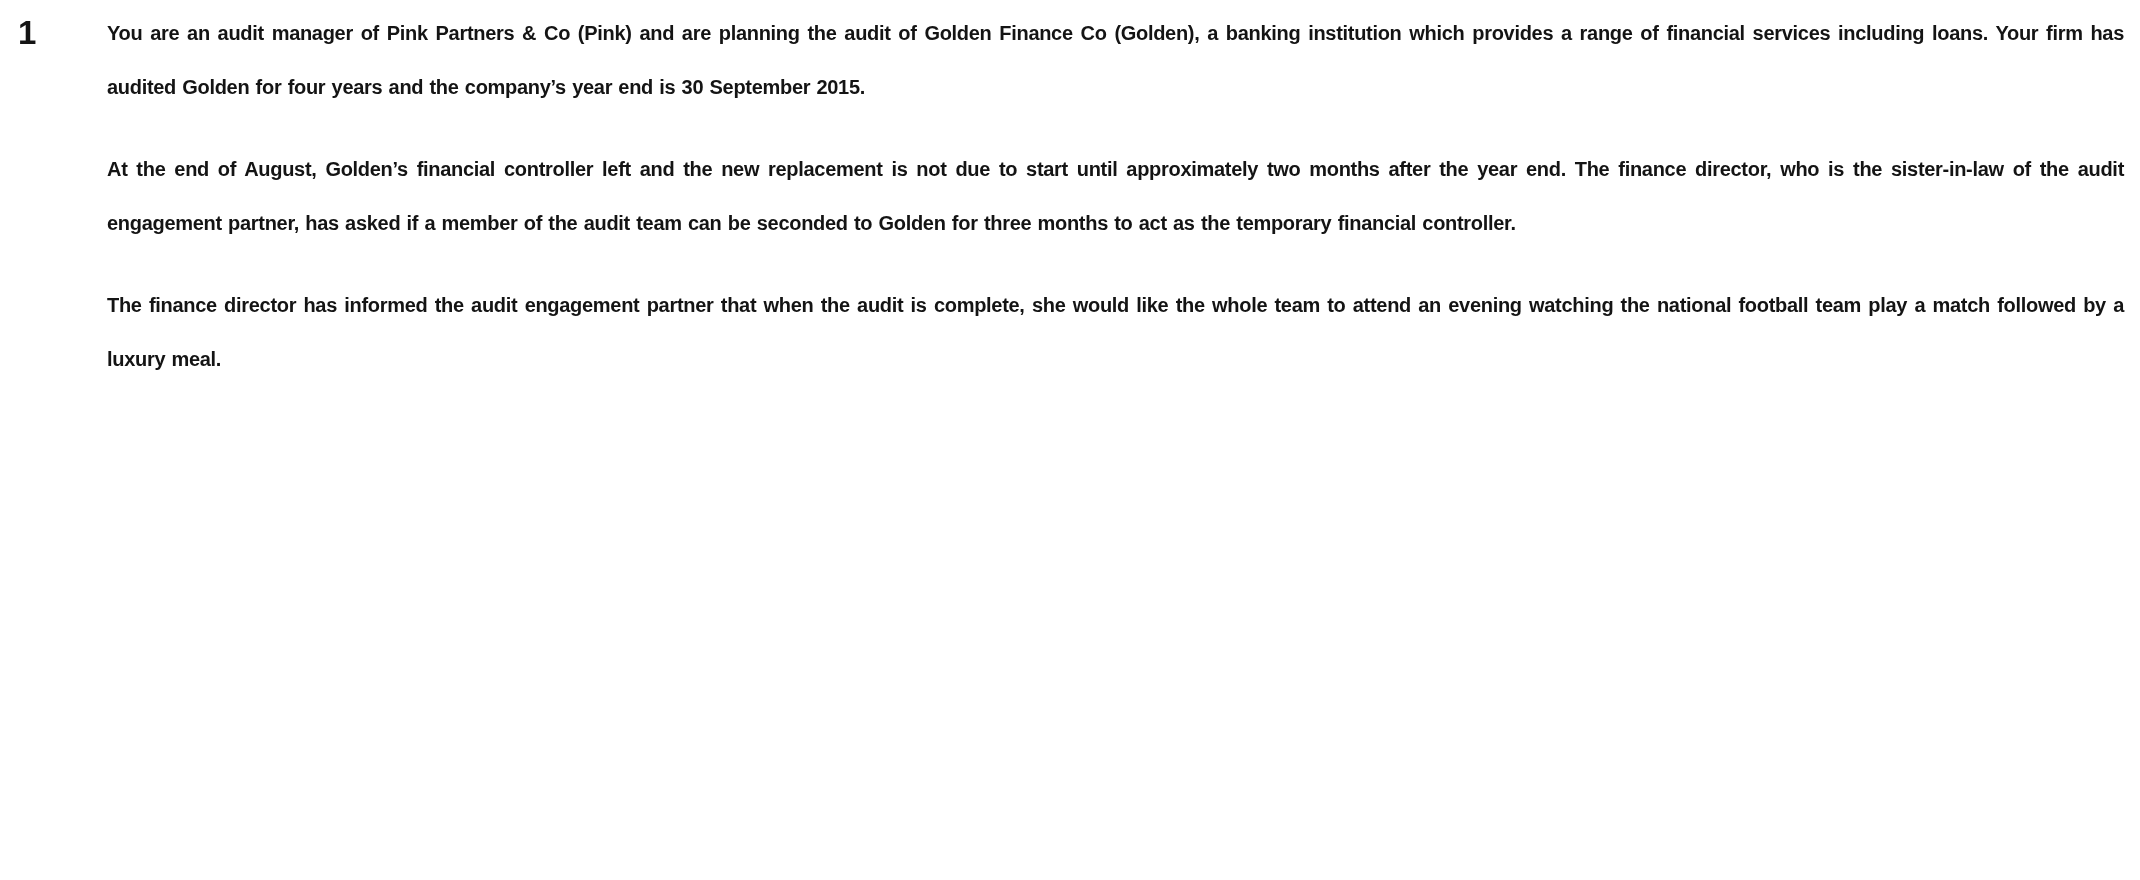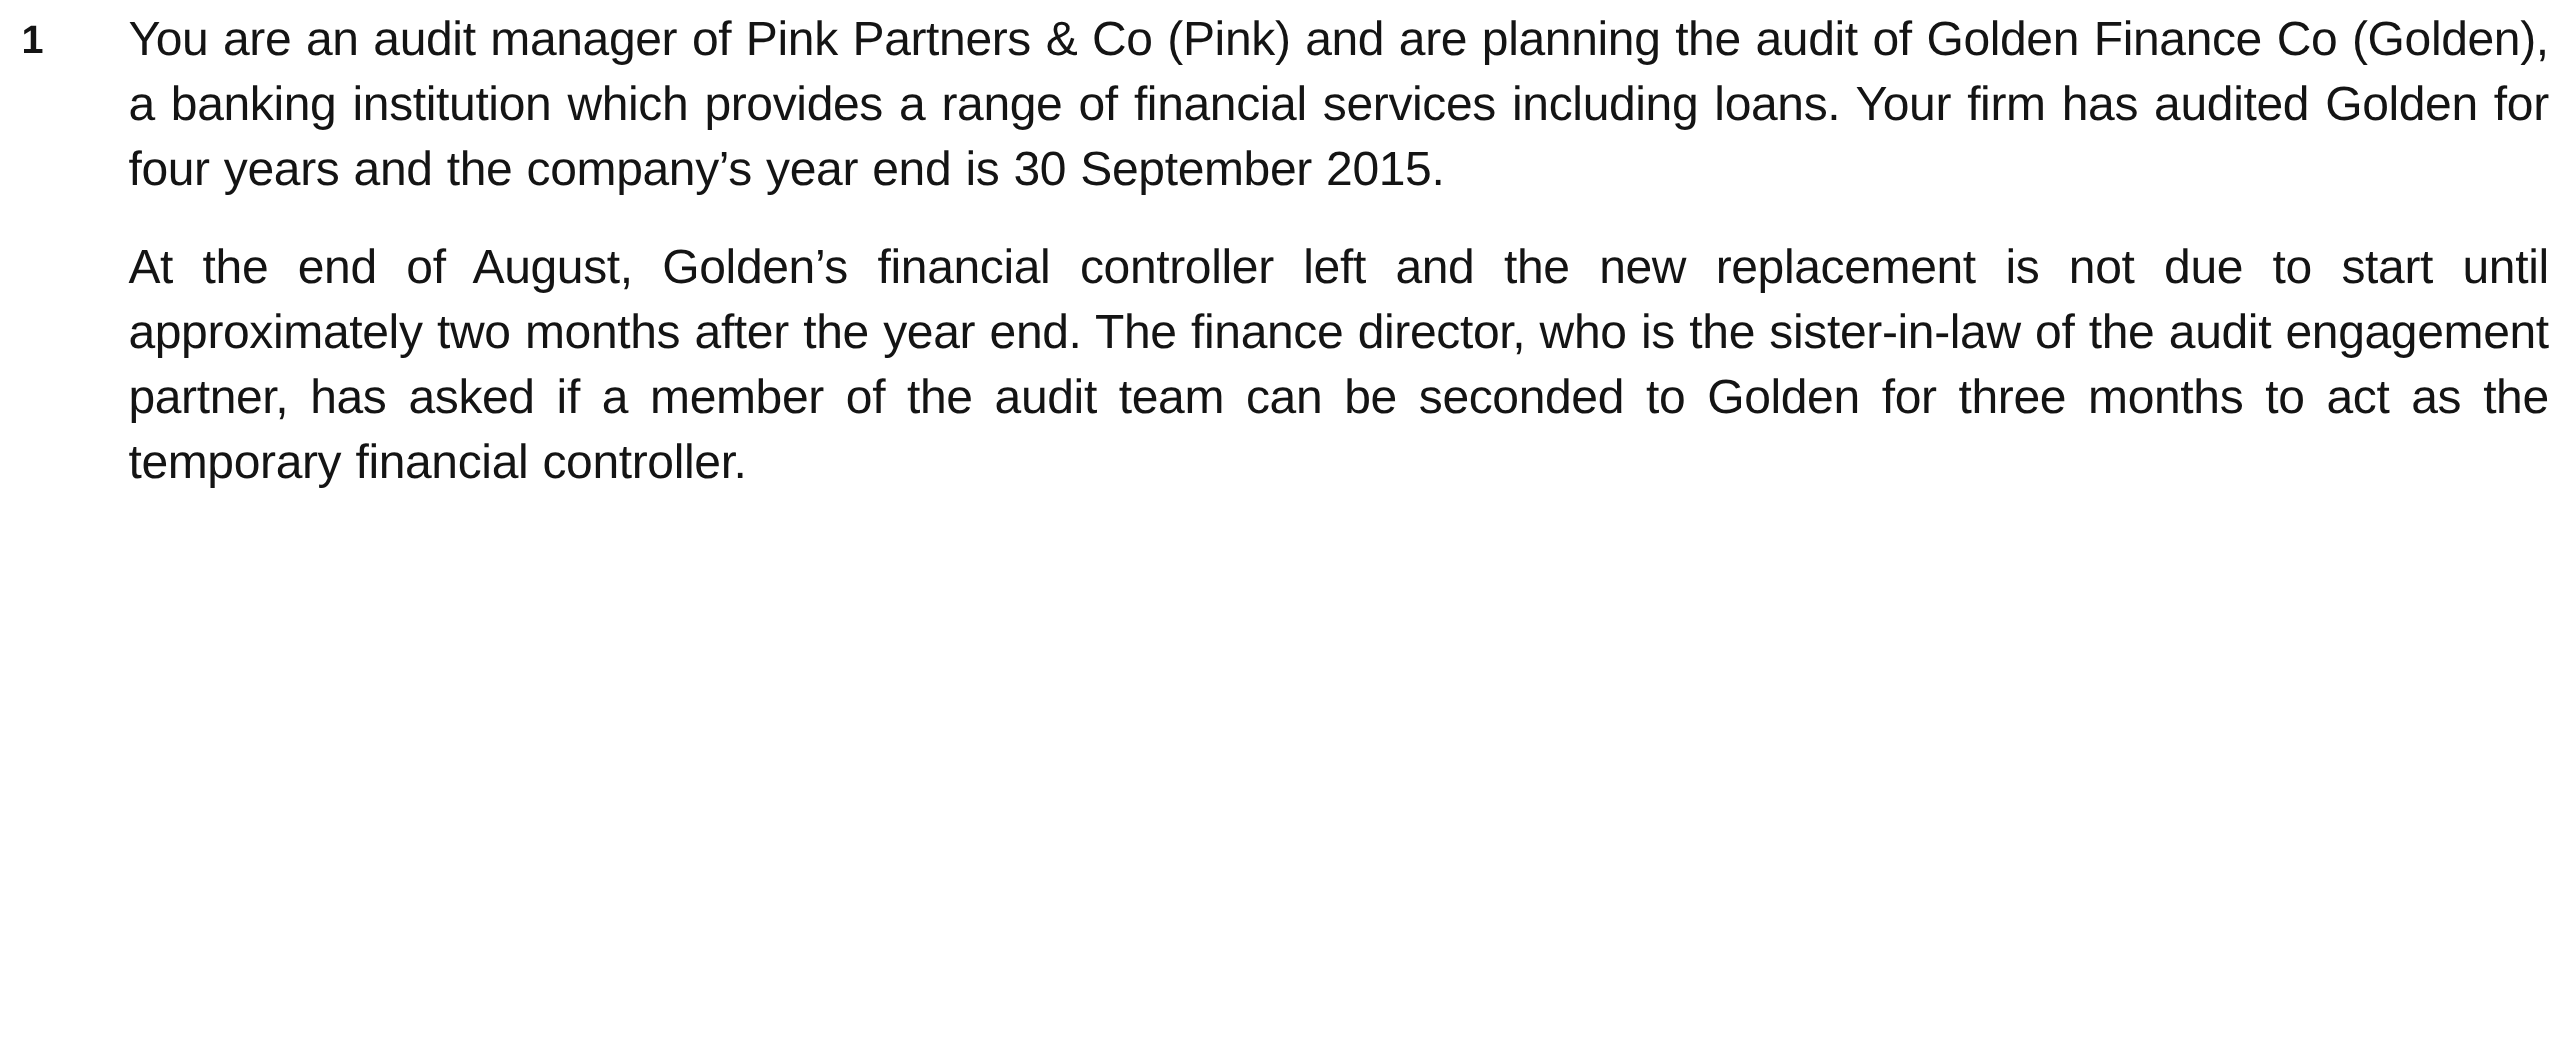--- a/index.html
+++ b/index.html
@@ -27,33 +27,35 @@
     font-weight: 700;
     line-height: 54px;
     letter-spacing: -0.5px;
   }
   .qbody {
     flex: 1 1 auto;
     min-width: 0;
   }
   .qbody p {
     margin: 0 0 28px 0;
-    font-size: 40px;
+    font-size: 20px;
     line-height: 54px;
     text-align: justify;
     text-align-last: left;
     letter-spacing: -0.3px;
     word-spacing: 1px;
+    font-weight: bold;
   }
   .qbody p:last-child {
     margin-bottom: 0;
   }
 </style>
 </head>
 <body>
 
 <div class="question">
   <div class="qnum">1</div>
   <div class="qbody">
     <p>You are an audit manager of Pink Partners &amp; Co (Pink) and are planning the audit of Golden Finance Co (Golden), a banking institution which provides a range of financial services including loans. Your firm has audited Golden for four years and the company’s year end is 30 September 2015.</p>
     <p>At the end of August, Golden’s financial controller left and the new replacement is not due to start until approximately two months after the year end. The finance director, who is the sister-in-law of the audit engagement partner, has asked if a member of the audit team can be seconded to Golden for three months to act as the temporary financial controller.</p>
+    <p>The finance director has informed the audit engagement partner that when the audit is complete, she would like the whole team to attend an evening watching the national football team play a match followed by a luxury meal.</p>
   </div>
 </div>
 
 </body></html>

